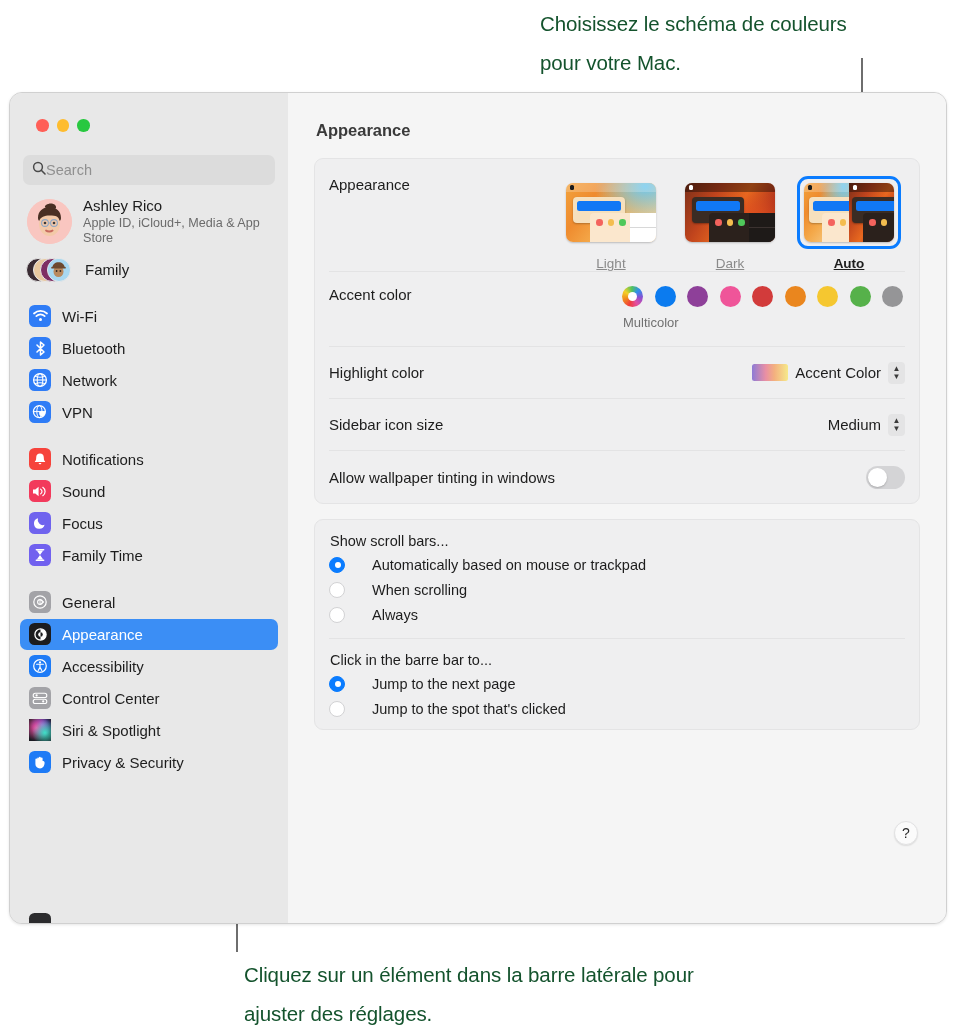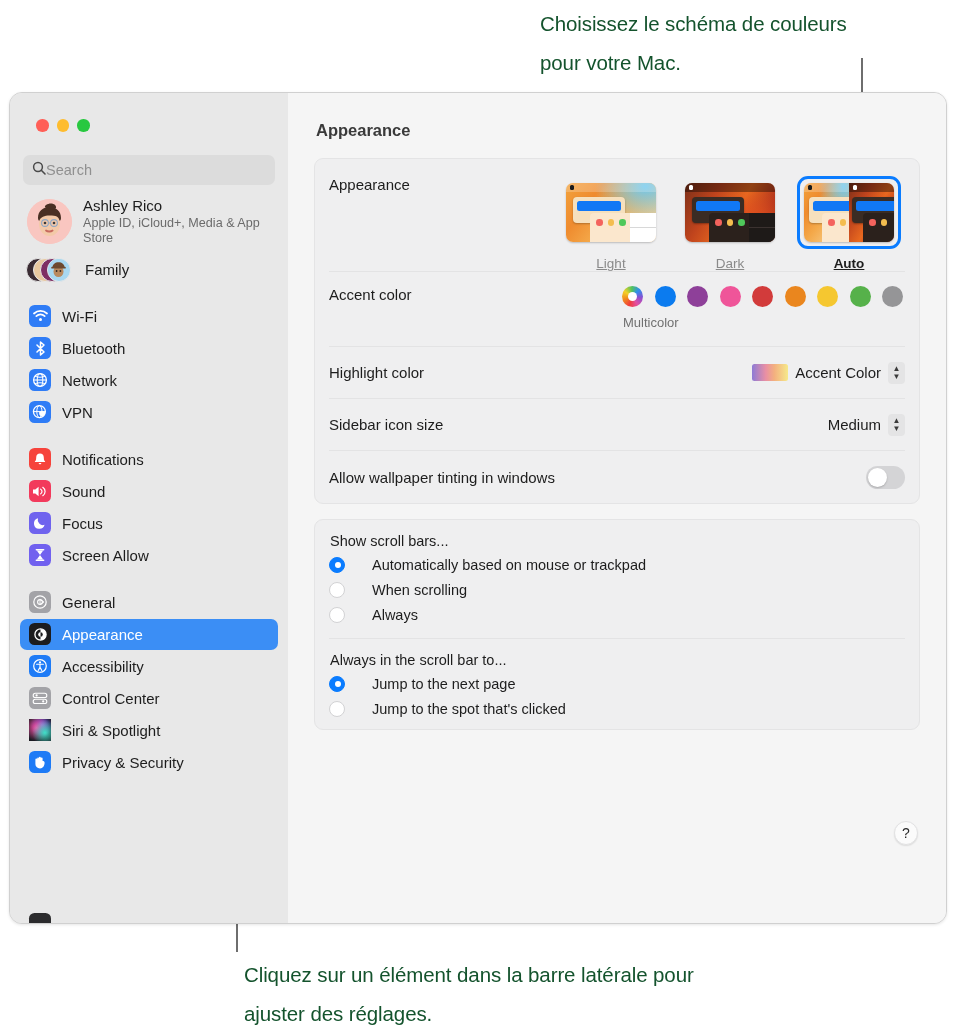--- a/index.html
+++ b/index.html
@@ -486,21 +486,21 @@
         <div class="side-label">Focus</div>
       </div>
       <div class="side-item">
         <div class="si-icon" style="background:#7161ef">
           <svg width="12" height="14" viewBox="0 0 12 14">
             <rect x="1.6" y="1" width="8.8" height="1.5" rx="0.7" fill="#fff"></rect>
             <rect x="1.6" y="11.5" width="8.8" height="1.5" rx="0.7" fill="#fff"></rect>
             <path d="M2.8 2.5h6.4L6 7l3.2 4.5H2.8L6 7z" fill="#fff"></path>
           </svg>
         </div>
-        <div class="side-label">Screen Allow</div>
+        <div class="side-label">Family Time</div>
       </div>
     </div>
 
     <div class="side-group">
       <div class="side-item">
         <div class="si-icon" style="background:#a3a3a7">
           <svg width="16" height="16" viewBox="0 0 16 16">
             <circle cx="8" cy="8" r="6.2" fill="none" stroke="#fff" stroke-width="1.2"></circle>
             <circle cx="8" cy="8" r="2.4" fill="none" stroke="#fff" stroke-width="1.1"></circle>
             <path d="M8 5.6L12 8l-4 2.4z" fill="none" stroke="#fff" stroke-width="0.9"></path>
@@ -732,21 +732,21 @@
         <div class="radio"></div>
         <div class="radio-label">When scrolling</div>
       </div>
       <div class="radio-row">
         <div class="radio"></div>
         <div class="radio-label">Always</div>
       </div>
 
       <div class="rg-sep"></div>
 
-      <div class="rg-title">Always in the scroll bar to...</div>
+      <div class="rg-title">Click in the barre bar to...</div>
       <div class="radio-row">
         <div class="radio on"></div>
         <div class="radio-label">Jump to the next page</div>
       </div>
       <div class="radio-row">
         <div class="radio"></div>
         <div class="radio-label">Jump to the spot that's clicked</div>
       </div>
     </div>
 

